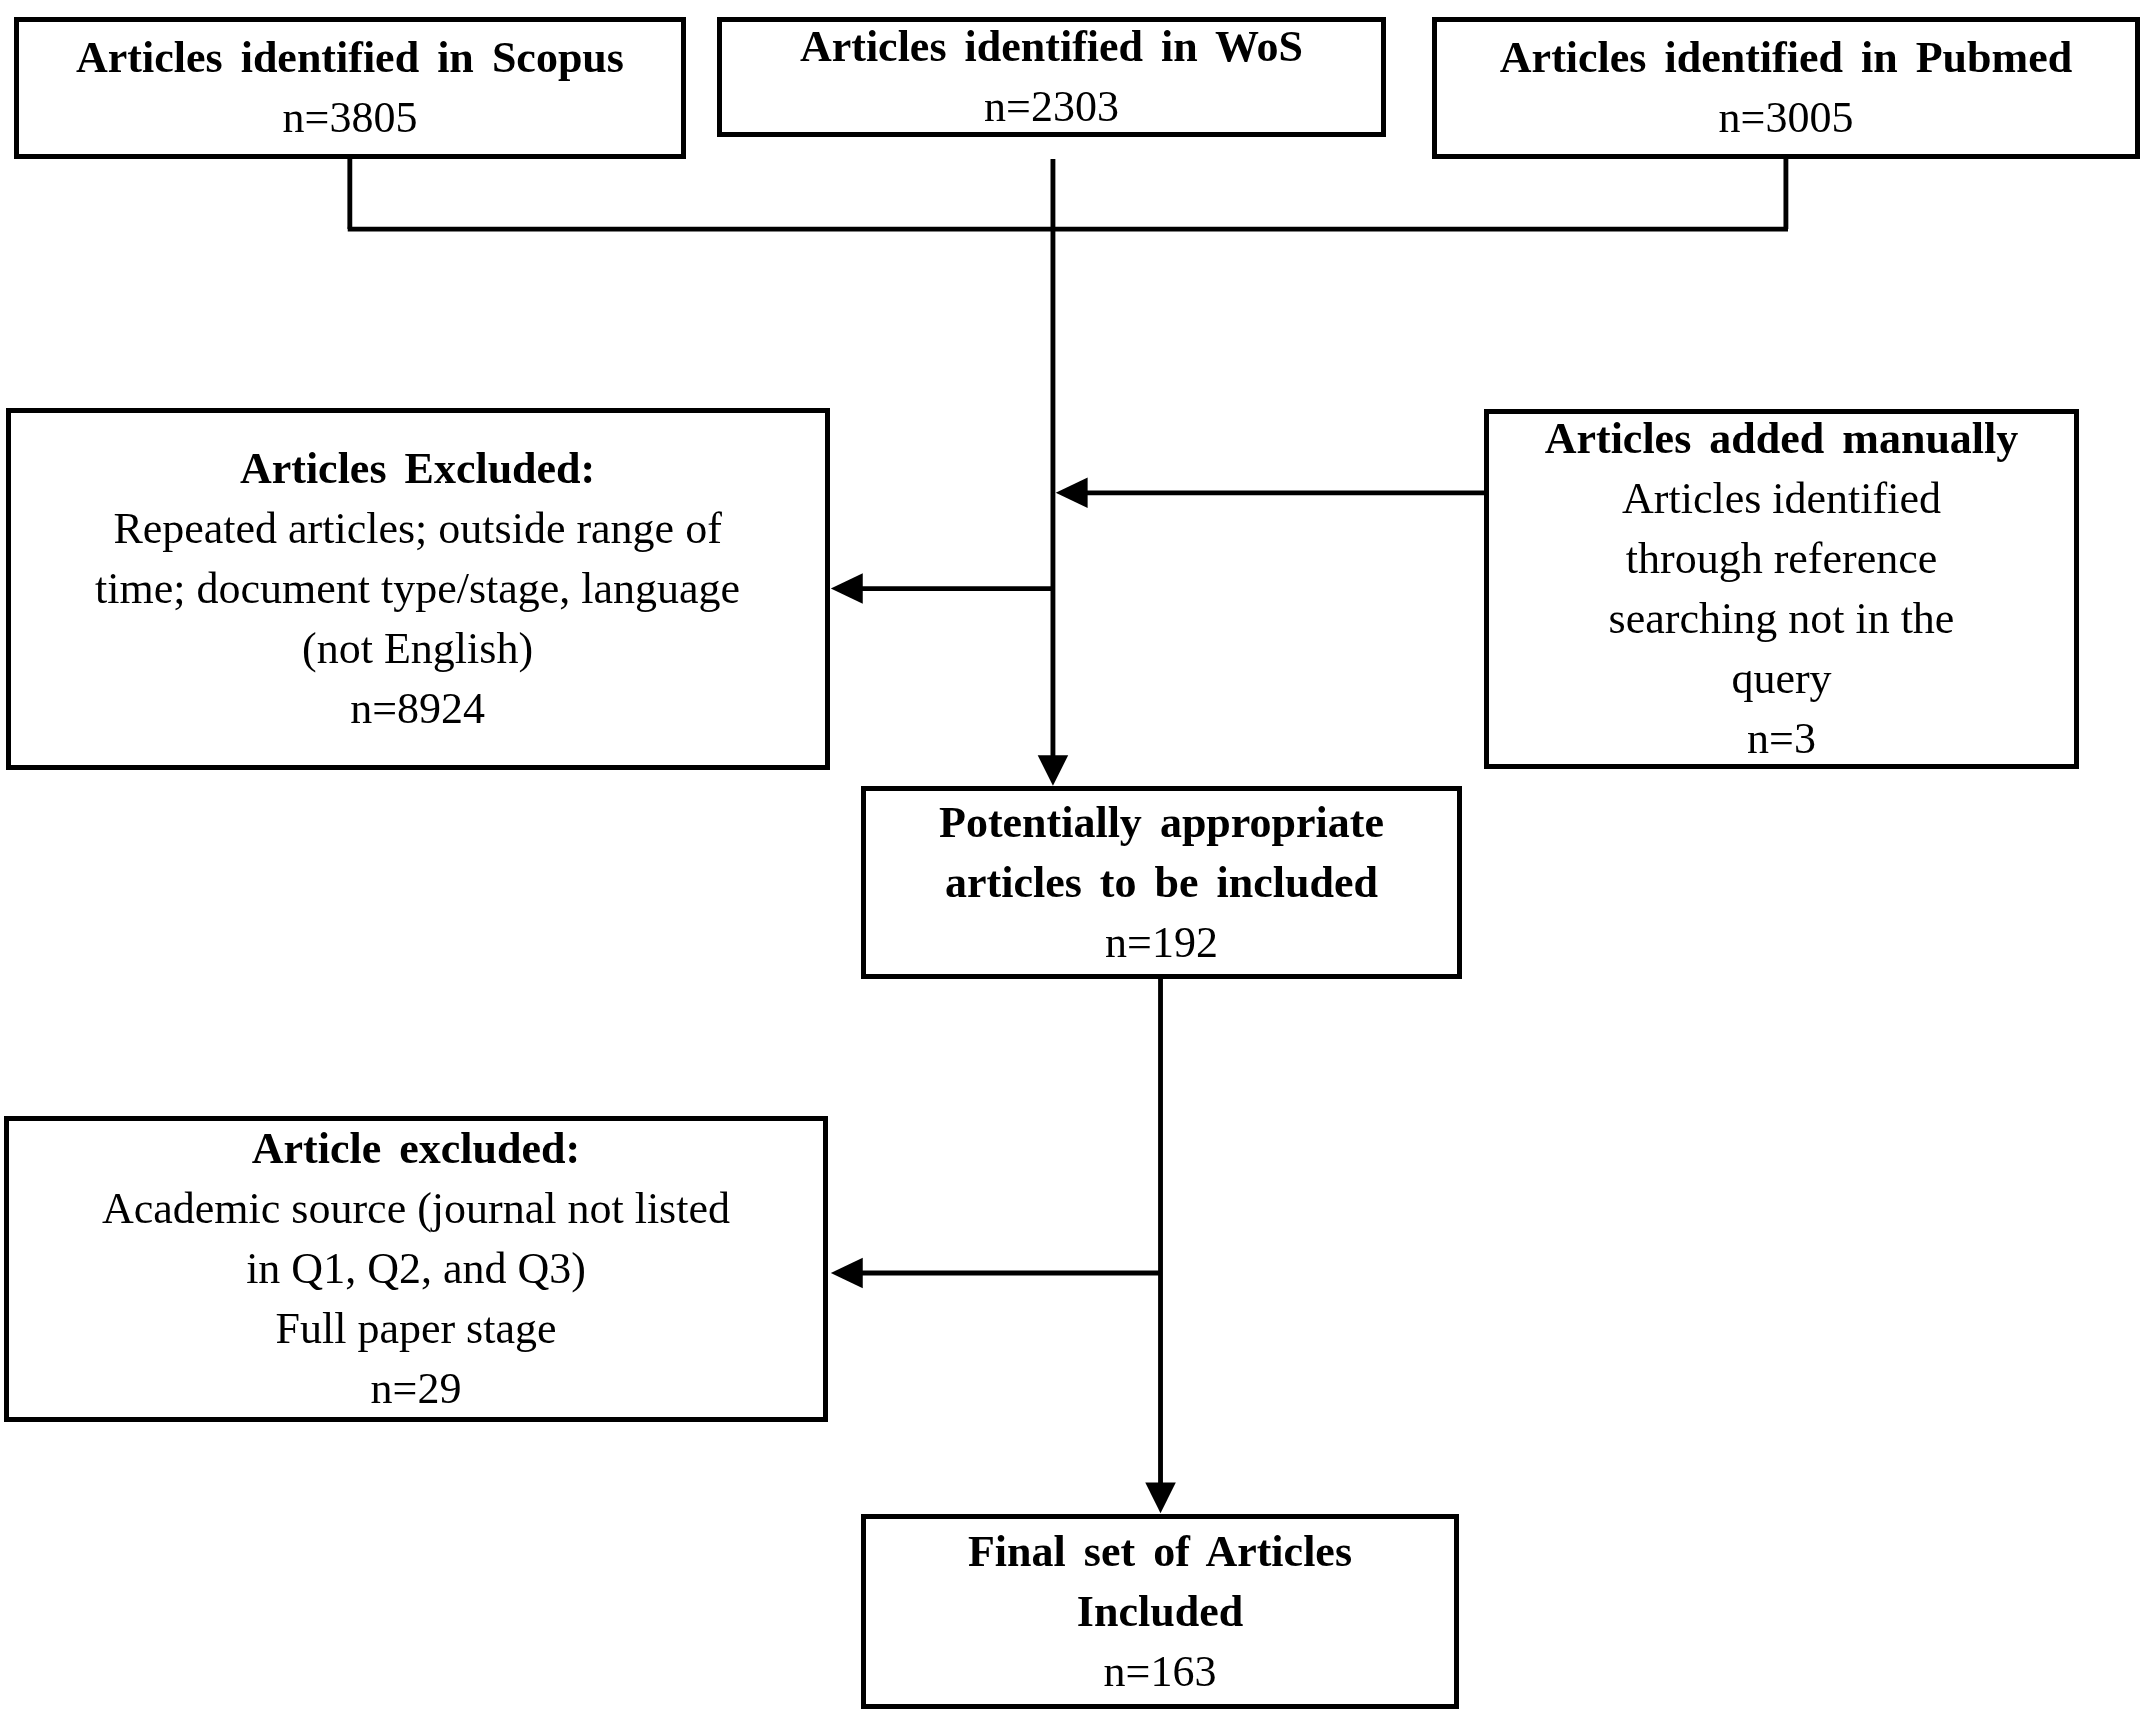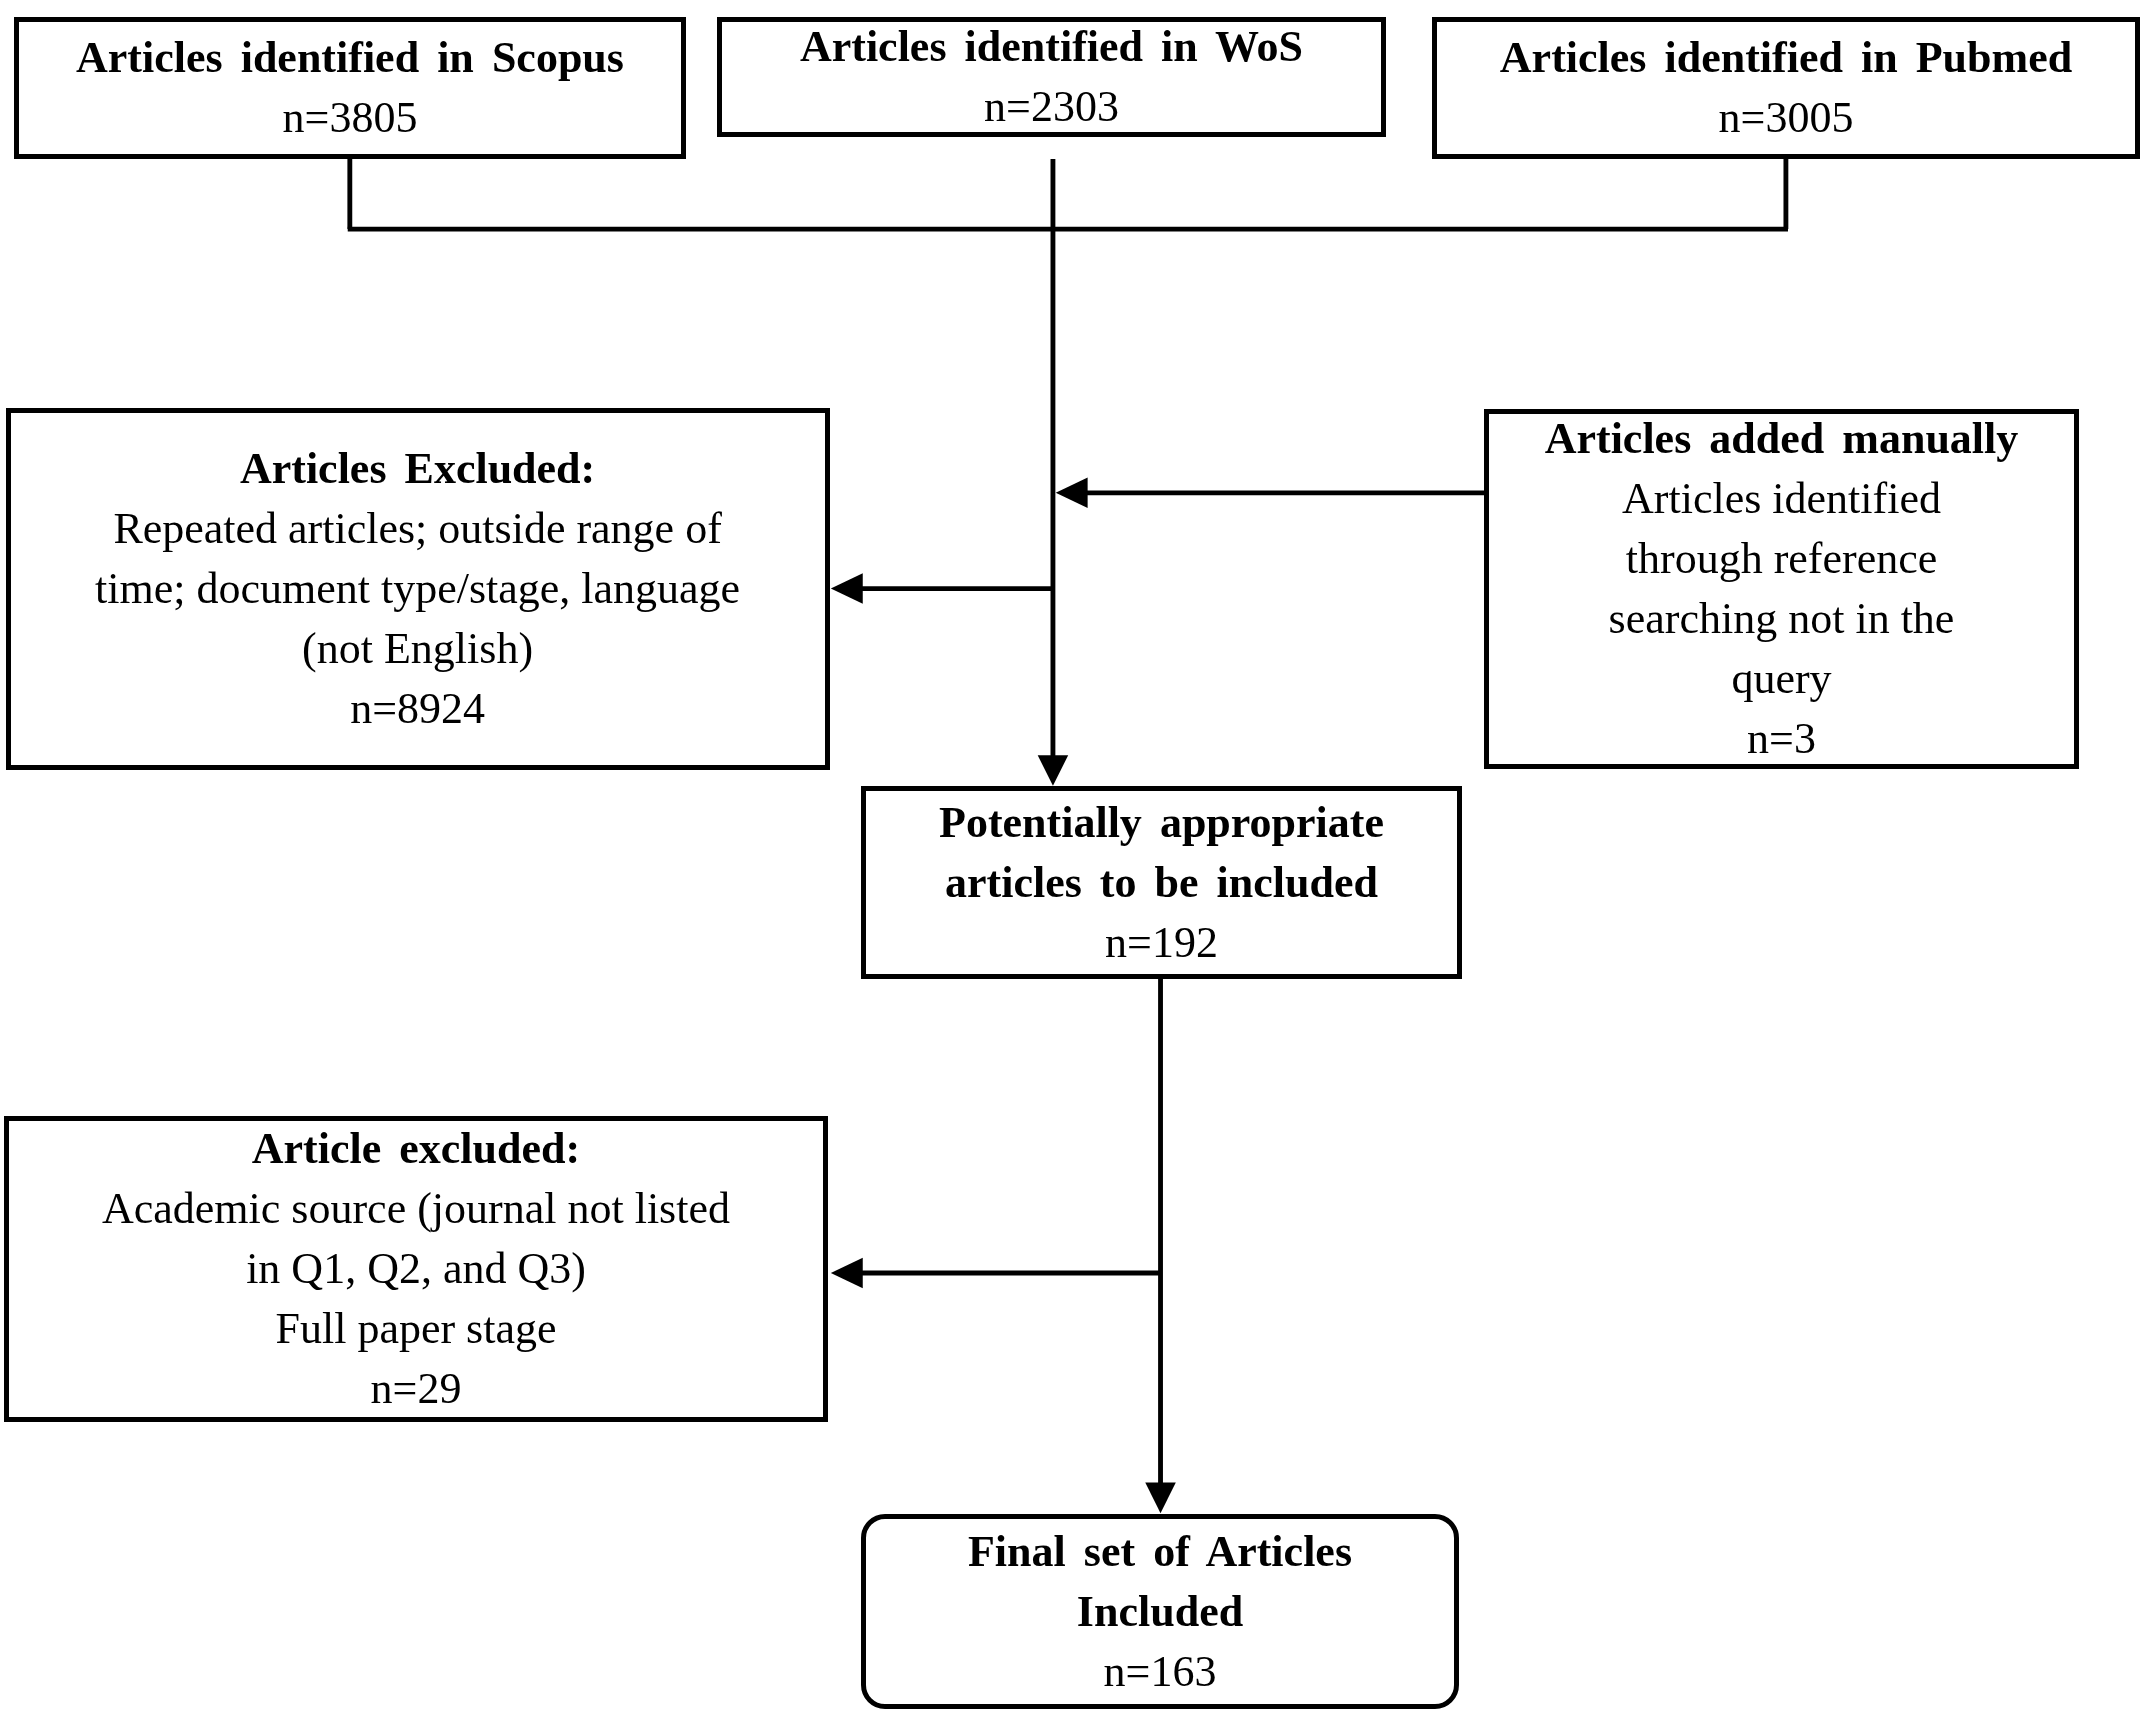--- a/index.html
+++ b/index.html
@@ -38,21 +38,21 @@
   .flow-box .line { display: block; white-space: nowrap; }
   .bold { font-weight: bold; word-spacing: 0.16em; }
   
   #box-scopus            { left: 14px;   top: 16.7px;   width: 672px;  height: 142px; }
   #box-wos               { left: 717px; top: 16.7px;   width: 669px;  height: 120px; }
   #box-pubmed            { left: 1432px; top: 16.7px;   width: 708px; height: 142px; font-family: Liberation Serif, serif; }
   #box-excluded-ta       { left: 5.6px;    top: 408px;  width: 824px; height: 362px; }
   #box-added-manually    { left: 1484px; top: 409px;  width: 595px;  height: 360px; }
   #box-potential         { left: 861px; top: 786px; width: 601px;  height: 193px; }
   #box-excluded-fp       { left: 4px;    top: 1116px; width: 824px; height: 306px; }
-  #box-final             { left: 861px; top: 1514px; width: 598px;  height: 195px; border-radius: 24px; }
+  #box-final             { left: 861px; top: 1514px; width: 598px;  height: 195px; }
   .stroke { stroke: #000000; stroke-width: 7; fill: none; }
   .head { fill: #000000; stroke: none; }
 </style>
 </head>
 <body>
 
 <div id="canvas">
 
   <svg id="connector-layer" viewBox="0 0 3099 2491" xmlns="http://www.w3.org/2000/svg">
 

